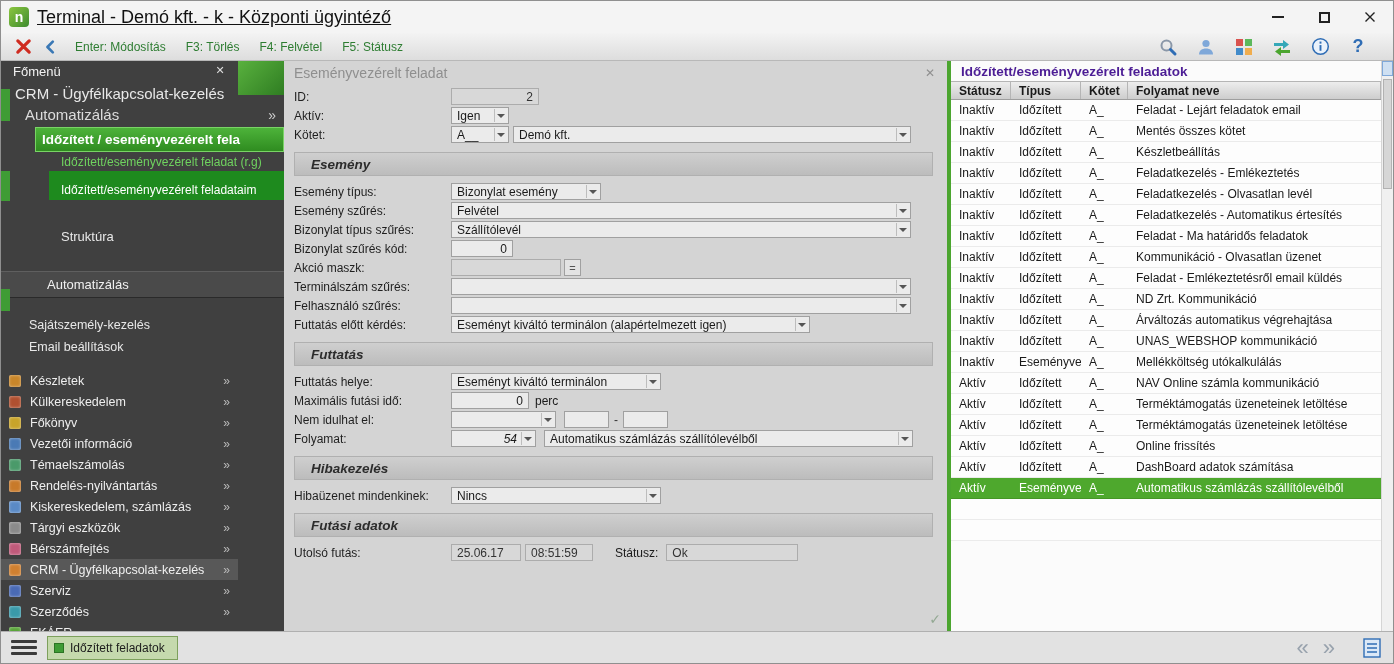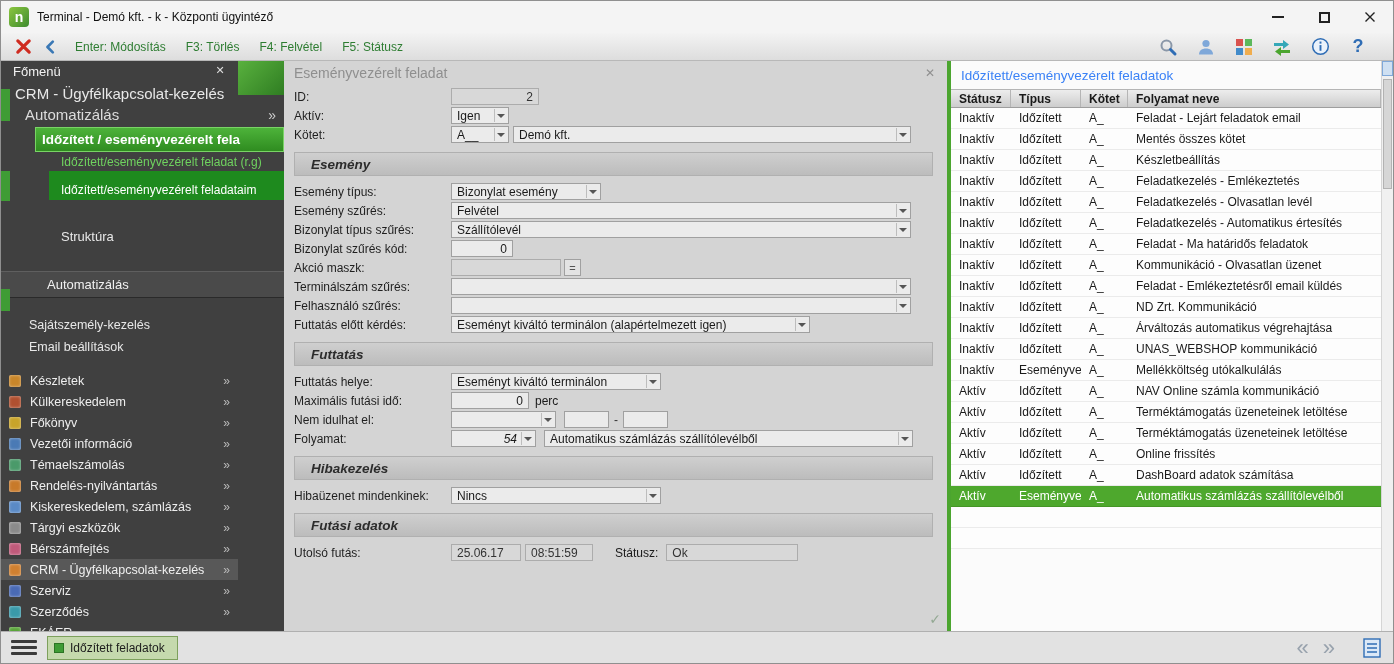--- a/index.html
+++ b/index.html
@@ -3,21 +3,21 @@
 <meta charset="utf-8">
 <style>
   * { margin:0; padding:0; box-sizing:border-box; }
   html,body { width:1394px; height:664px; }
   body { font-family:"Liberation Sans","DejaVu Sans",sans-serif; font-size:12px; color:#1a1a1a; background:#d4d4d4; overflow:hidden; }
   .window { width:1394px; height:664px; display:flex; flex-direction:column; border:1px solid #8f8f8f; background:#d4d4d4; }
 
   
   .titlebar { height:32px; background:#f4f4f4; display:flex; align-items:center; padding-left:8px; flex:0 0 auto; }
   .appicon { width:20px; height:20px; border-radius:4px; background:linear-gradient(135deg,#8cc63f,#3d8b2f); color:#fff; font-weight:bold; font-size:14px; display:flex; align-items:center; justify-content:center; margin-right:8px; }
-  .title-text { font-size:12px; color:#111; }
+  .title-text { font-size:18px; color:#111;text-decoration:underline; }
   .wincontrols { margin-left:auto; display:flex; height:100%; }
   .wbtn { width:46px; height:100%; display:flex; align-items:center; justify-content:center; cursor:default; }
   .glyph-min { width:12px; height:2px; background:#222; }
   .glyph-max { width:11px; height:11px; border:2px solid #222; }
 
   
   .toolbar { height:28px; background:linear-gradient(#f3f3f3,#dddddd); border-bottom:1px solid #b8b8b8; display:flex; align-items:center; padding:0 8px; flex:0 0 auto; }
   .tb-btn { width:28px; height:24px; display:flex; align-items:center; justify-content:center; }
   .tb-shortcuts { display:flex; gap:20px; margin-left:10px; }
   .tb-shortcut { color:#2e7d32; font-size:12px; white-space:nowrap; }
@@ -78,21 +78,21 @@
   .ml4 { margin-left:4px; } .ml8 { margin-left:8px; } .ml22 { margin-left:22px; }
   .w45{width:45px;} .w58{width:58px;} .w62{width:62px;} .w68{width:68px;} .w70{width:70px;}
   .w78{width:78px;} .w85{width:85px;font-style:italic;} .w88{width:88px;} .w105{width:105px;} .w110{width:110px;}
   .w130{width:132px;} .w150{width:150px;} .w210{width:210px;} .w315{width:359px;}
   .w369{width:369px;} .w398{width:398px;} .wide{width:460px;}
   .form-check { position:absolute; right:6px; bottom:4px; color:#93a893; font-size:14px; }
   .form-check::after { content:"✓"; }
 
   
   .rightpanel { width:446px; flex:0 0 auto; background:#fbfbfb; border-left:4px solid #4ba52f; position:relative; overflow:hidden; }
-  .rp-title { height:28px; display:flex; align-items:center; padding-left:10px; color:#3b82f6; font-weight:normal; font-size:13.5px; white-space:nowrap; }
+  .rp-title { height:20px; display:flex; align-items:center; padding-left:10px; color:#4c1d95; font-weight:bold; font-size:13.5px; white-space:nowrap; }
   .rp-head { display:flex; height:19px; background:linear-gradient(#ededed,#cdcdcd); border-top:1px solid #b5b5b5; border-bottom:1px solid #9e9e9e; font-weight:bold; font-size:12px; align-items:stretch; margin-right:12px; }
   .rp-head > span { padding-left:8px; border-right:1px solid #b5b5b5; display:flex; align-items:center; white-space:nowrap; overflow:hidden; }
   .rp-row { display:flex; height:21px; align-items:center; border-bottom:1px solid #ebebeb; font-size:12px; margin-right:12px; background:#fdfdfd; }
   .rp-row > span { padding-left:8px; overflow:hidden; white-space:nowrap; }
   .c-status{ width:60px; flex:0 0 auto; } .c-type{ width:70px; flex:0 0 auto; } .c-vol{ width:47px; flex:0 0 auto; } .c-name{ flex:1; }
   .rp-row.selected { background:#4ea82d; color:#fff; border-bottom-color:#459626; }
   .rp-scroll { position:absolute; right:0; top:0; bottom:0; width:12px; background:#f0f0f0; border-left:1px solid #d5d5d5; }
   .rp-scroll .btn-top { height:15px; background:#cfe0f2; border:1px solid #7fa8d9; }
   .rp-scroll .thumb { margin:3px 1px; height:110px; background:#d6d6d6; border:1px solid #b2b2b2; }
 

